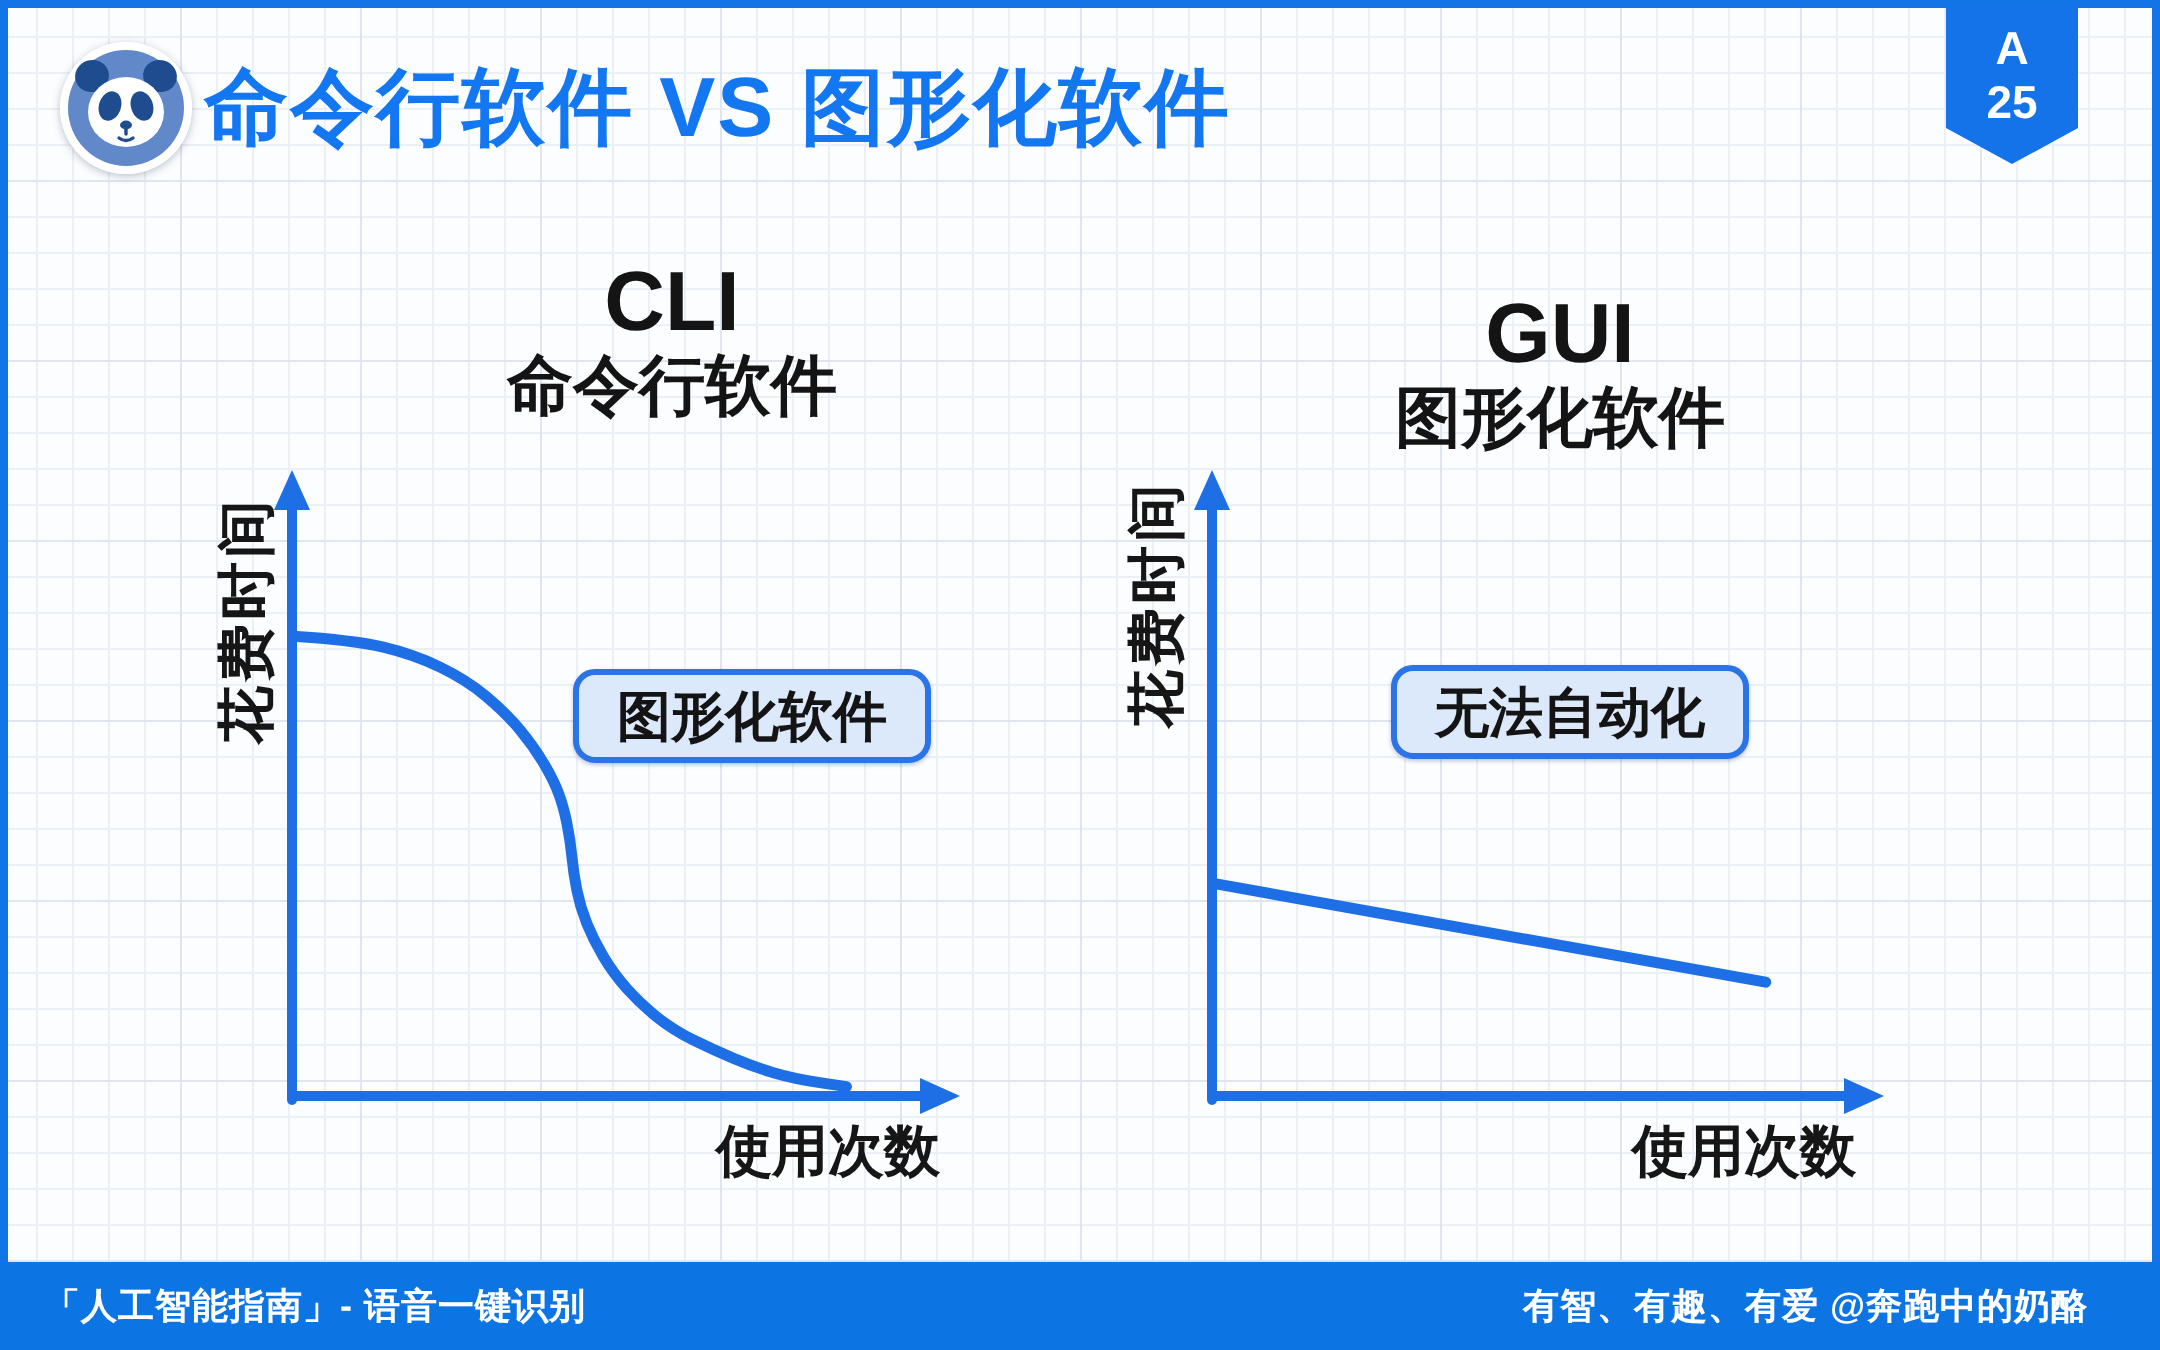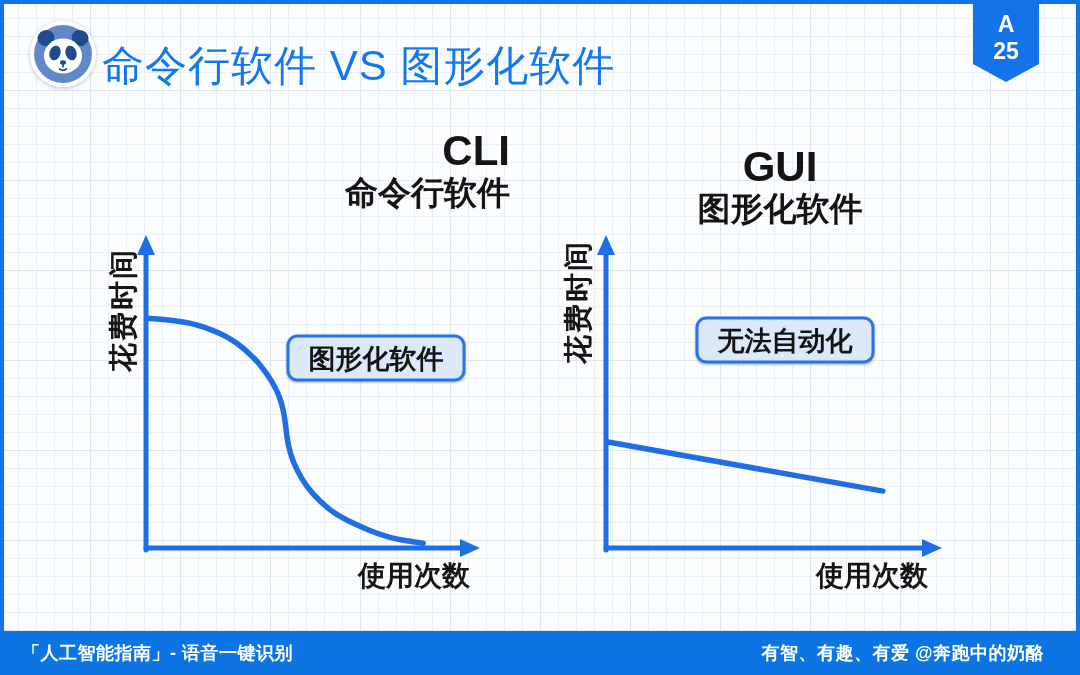--- a/index.html
+++ b/index.html
@@ -31,34 +31,34 @@
     position:absolute;inset:0;z-index:6;pointer-events:none;
     border:4px solid var(--frame-blue);border-bottom:none;
   }
   
   .logo{
     position:absolute;left:30px;top:21px;width:66px;height:66px;z-index:3;
     border-radius:50%;box-shadow:0 1px 4px rgba(60,80,120,.35);
   }
   .header-title{
     position:absolute;left:102px;top:26px;z-index:3;
-    font-size:42px;font-weight:400;letter-spacing:1px;
-    color:var(--title-blue);white-space:nowrap;margin-top:12px;
+    font-size:42px;font-weight:700;letter-spacing:1px;
+    color:var(--title-blue);white-space:nowrap;
   }
   .badge{
     position:absolute;left:973px;top:4px;width:66px;height:78px;z-index:7;
     background:var(--badge-bg);
     clip-path:polygon(0 0,100% 0,100% 77%,50% 100%,0 77%);
     text-align:center;color:#fff;font-weight:800;
     padding-top:7px;line-height:27px;font-size:23px;
     filter:drop-shadow(0 2px 2px rgba(20,60,120,.35));
   }
   
   .chart-title-block{position:absolute;top:129px;width:380px;text-align:center;z-index:2;}
-  .cli-block{left:130px;text-align:right;}
+  .cli-block{left:146px;}
   .gui-block{left:590px;margin-top:16px;}
   .chart-title{font-size:42px;font-weight:800;line-height:44px;color:#141414;}
   .chart-subtitle{font-size:33px;font-weight:700;line-height:40px;color:#141414;}
   .chart-svg{position:absolute;top:225px;width:380px;height:380px;z-index:1;}
   .cli-svg{left:130px;}
   .gui-svg{left:590px;}
   .ylabel{
     position:absolute;z-index:2;white-space:nowrap;
     font-size:29px;font-weight:700;letter-spacing:2px;color:#161616;
     transform:translate(-50%,-50%) rotate(-90deg);
@@ -75,21 +75,21 @@
   .anno-box{
     position:absolute;z-index:4;transform:translate(-50%,-50%);
     height:47px;display:flex;align-items:center;justify-content:center;
     padding:0 19px;white-space:nowrap;
     background:var(--box-fill);
     border:3px solid var(--box-border);border-radius:11px;
     font-size:27px;font-weight:700;color:#141414;
     box-shadow:0 1px 2px rgba(30,70,140,.3);
   }
   .anno-cli{left:376px;top:358px;}
-  .anno-gui{left:785px;top:340px;}
+  .anno-gui{left:785px;top:356px;}
   
   .footer{
     position:absolute;left:0;bottom:0;width:1080px;height:44px;z-index:8;
     background:var(--footer-bg);color:#fff;
     display:flex;align-items:center;justify-content:space-between;
     padding:0 36px 0 22px;
     font-size:18px;font-weight:700;letter-spacing:.5px;
   }
 </style>
 </head>

